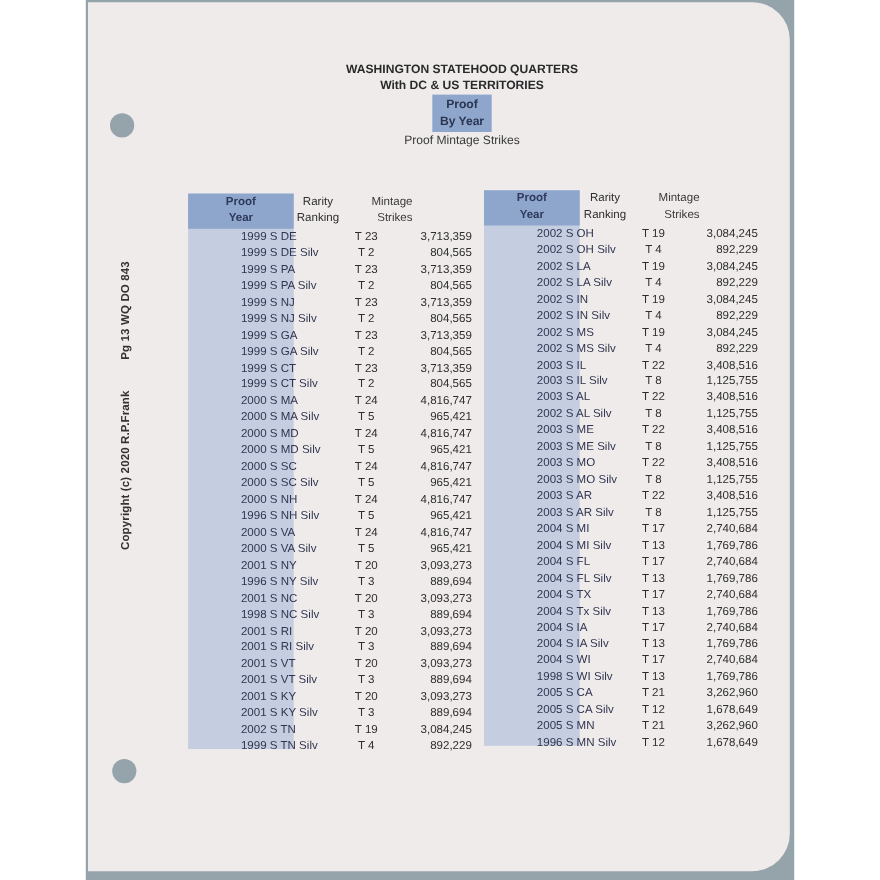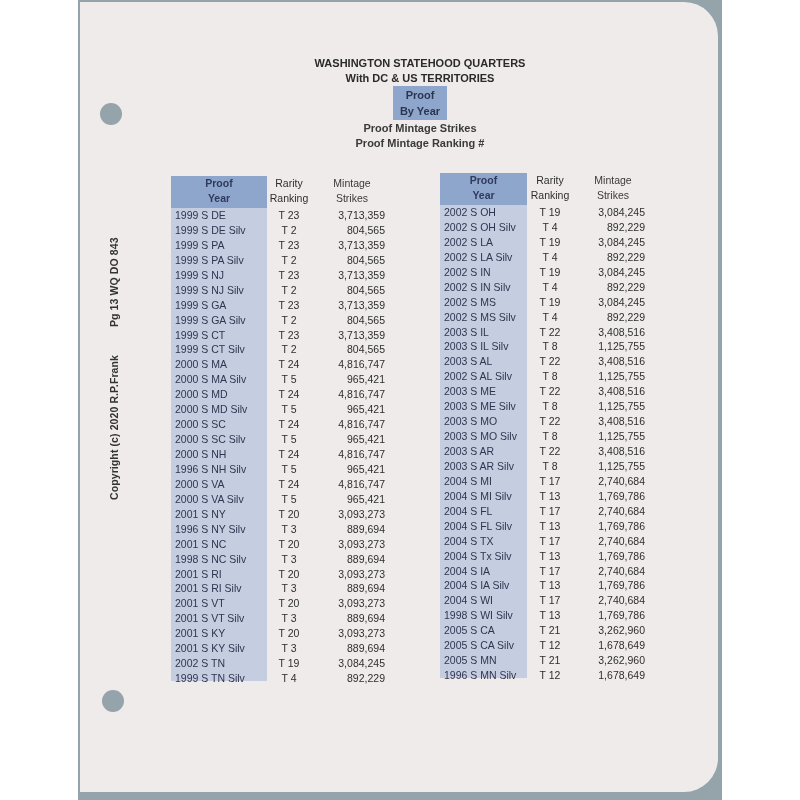--- a/index.html
+++ b/index.html
@@ -8,29 +8,29 @@
   .page { position: absolute; left: 80px; top: 2px; width: 638px; height: 790px; background: #efebea; border-radius: 0 34px 34px 0; }
   .hole { position: absolute; width: 22px; height: 22px; border-radius: 50%; background: #95a3ab; }
   .hole.top { left: 100px; top: 103px; }
   .hole.bottom { left: 102px; top: 690px; }
   .side-text { position: absolute; left: 108px; top: 500px; transform-origin: left top; transform: rotate(-90deg); font-size: 10.5px; font-weight: bold; color: #333; white-space: nowrap; letter-spacing: 0.1px; }
   .side-text .pg { margin-left: 28px; }
   .title-block { position: absolute; left: 300px; top: 56px; width: 240px; text-align: center; font-size: 11px; line-height: 14.5px; }
   .title-block .t1 { color: #3a3a3a; }
   .title-block .t2, .title-block .t3 { font-weight: bold; color: #2a2a2a; }
   .title-block .badge { display: inline-block; background: #8fa6cc; color: #2a3550; font-weight: bold; padding: 1px 7px; line-height: 16px; margin: 1px 0; }
-  .title-block .t6, .title-block .t7 { color: #3a3a3a; font-weight: bold; }
+  .title-block .t6, .title-block .t7 { color: #3a3a3a; }
   .table { position: absolute; font-size: 10.5px; }
   .table .band { position: absolute; top: 0; background: #c5cde0; }
   .table .band-head { position: absolute; top: 0; background: #8fa6cc; }
   .hdr { position: absolute; top: 0; text-align: center; line-height: 15px; }
   .hdr.year { font-weight: bold; color: #2e3a5c; }
   .hdr.rank { font-weight: normal; color: #2e2e2e; }
-  .hdr.mint { color: #3a3a3a; }
-  .rows { position: absolute; }
+  .hdr.mint { color: #3a3a3a; text-align: right; }
+  .rows { position: absolute; padding-left: 44px; }
   .row { position: relative; height: 14.95px; line-height: 14.95px; white-space: nowrap; }
   .row .c-year { position: absolute; left: 4px; color: #2f3550; }
   .row .c-rank { position: absolute; text-align: center; color: #2e2e2e; }
   .row .c-mint { position: absolute; text-align: right; color: #2e2e2e; }
   #left-table { left: 171px; top: 176px; width: 240px; height: 505px; }
   #left-table .band { left: 0; width: 96px; height: 505px; }
   #left-table .band-head { left: 0; width: 96px; height: 32px; }
   #left-table .hdr.year { left: 0; width: 96px; }
   #left-table .hdr.rank { left: 96px; width: 44px; }
   #left-table .hdr.mint { left: 158px; width: 46px; }
@@ -60,21 +60,20 @@
 </div>
 
 <div class="title-block">
   <div class="t2">WASHINGTON STATEHOOD QUARTERS</div>
   <div class="t3">With DC &amp; US TERRITORIES</div>
   <div class="badge">
     <div>Proof</div>
     <div>By Year</div>
   </div>
   <div class="t6">Proof Mintage Strikes</div>
-  <div class="t7">Proof Mintage Ranking #</div>
 </div>
 
 <div class="table" id="left-table">
   <div class="band"></div>
   <div class="band-head"></div>
   <div class="hdr year">
     <div>Proof</div>
     <div>Year</div>
   </div>
   <div class="hdr rank">

